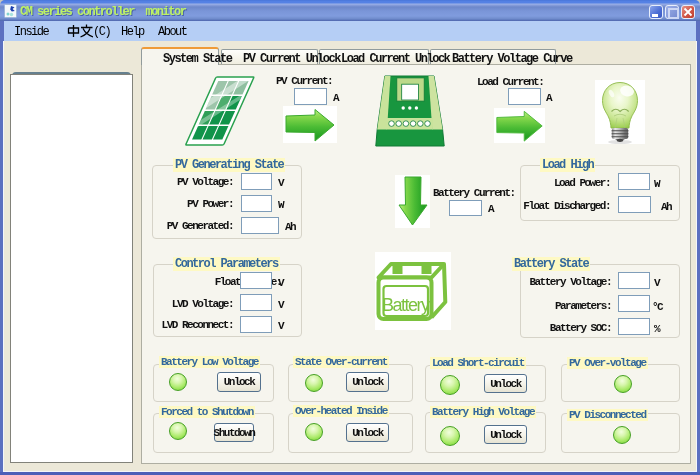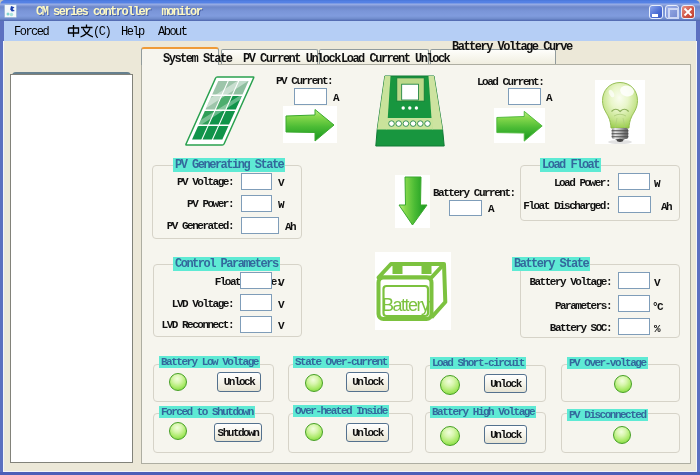--- a/index.html
+++ b/index.html
@@ -17,39 +17,39 @@
 #lline{position:absolute;left:3px;top:41px;width:1px;height:430px;background:#f4f6fa;}
 #rline{position:absolute;left:696px;top:41px;width:1px;height:430px;background:#f4f6fa;}
 #bstrip{position:absolute;left:0px;top:472px;width:700px;height:3px;background:#4d5fb8;}
 .menuitem{position:absolute;top:25px;font:12px "Liberation Mono",monospace;letter-spacing:-1.5px;color:#000;}
 
 .wbtn{position:absolute;top:5px;width:14px;height:14px;border-radius:3px;border:1px solid #e7eefc;box-sizing:border-box;}
 
 .inp{position:absolute;background:#fff;border:1px solid #7f9db9;box-sizing:border-box;}
 
 .grp{position:absolute;border:1px solid #d6d3c8;border-radius:4px;box-sizing:border-box;}
-.gtitle{position:absolute;background:#5eead4;color:#33689c;padding:0 2px;white-space:nowrap;}
+.gtitle{position:absolute;background:#fef9c3;color:#33689c;padding:0 2px;white-space:nowrap;}
 
 .btn{position:absolute;border:1px solid #54718e;border-radius:3px;box-sizing:border-box;
   background:linear-gradient(180deg,#ffffff,#f4f2e8 55%,#e6e3d3);
   font:bold 11px "Liberation Mono",monospace;letter-spacing:-1.5px;color:#111;
   display:flex;align-items:center;justify-content:center;}
 .led{position:absolute;width:18px;height:18px;border-radius:50%;box-sizing:border-box;
   border:1.5px solid #46a024;
   background:radial-gradient(circle at 45% 30%,#f2fede 0%,#d8f6ae 30%,#aeeb6e 60%,#84da40 85%,#74cf34 100%);}
 .tile{position:absolute;background:#fff;}
 .lbl{position:absolute;white-space:nowrap;}
 .rlbl{position:absolute;white-space:nowrap;text-align:right;}
 </style></head>
 <body>
 
 <div class="abs" style="left:0;top:0;width:8px;height:8px;background:#cbc7ba;"></div>
 <div class="abs" style="left:692px;top:0;width:8px;height:8px;background:#cbc7ba;"></div>
 <div id="titlebar"></div>
-<div class="abs" style="left:36px;top:5px;font:bold 12px 'Liberation Mono',monospace;letter-spacing:-1.5px;color:#fef9c3;text-shadow:1px 1px 0 #4a63a8;">CM series controller&nbsp;&nbsp;monitor</div>
+<div class="abs" style="left:20px;top:5px;font:bold 12px 'Liberation Mono',monospace;letter-spacing:-1.5px;color:#bef264;text-shadow:1px 1px 0 #4a63a8;">CM series controller&nbsp;&nbsp;monitor</div>
 
 <svg class="abs" style="left:4px;top:4px" width="14" height="14" viewBox="0 0 14 14">
 <rect x="0.5" y="0.5" width="12" height="13" rx="1" fill="#f4f8fb" stroke="#9db6d8" stroke-width="1"></rect>
 <path d="M7 2 L10.5 3.2 L8.6 5 L10.8 7 L7.8 7.4 L6.2 5.6 Z" fill="#1b3fae"></path>
 <circle cx="4" cy="10" r="1.5" fill="#7fd4cf"></circle>
     <circle cx="7.5" cy="10.5" r="1.7" fill="#a8e4de"></circle>
 </svg>
 
 <div class="wbtn" style="left:649px;background:linear-gradient(135deg,#8ba5ec,#4a6cd4 60%,#3c59c0);">
     <div style="position:absolute;left:2px;top:8px;width:6px;height:3px;background:#fff;"></div>
@@ -57,21 +57,21 @@
 <div class="wbtn" style="left:665px;background:linear-gradient(135deg,#9db0e8,#7388cf);">
     <div style="position:absolute;left:2px;top:2px;width:7px;height:7px;border:2px solid #ccd6f4;"></div>
   </div>
 <div class="wbtn" style="left:681px;background:linear-gradient(135deg,#e89487,#d05545 55%,#bd3f30);">
 <svg width="12" height="12" style="position:absolute;left:0px;top:0px">
       <path d="M2.5 2.5 L9.5 9.5 M9.5 2.5 L2.5 9.5" stroke="#fff" stroke-width="1.8"></path>
     </svg>
   </div>
 
 <div id="menubar"></div>
-<div class="menuitem" style="left:14px;">Forced</div>
+<div class="menuitem" style="left:14px;">Inside</div>
 <svg class="abs" style="left:67px;top:24px" width="26" height="14" viewBox="0 0 26 14">
 <g stroke="#000" stroke-width="1.3" fill="none">
 <path d="M6.5 1 V13 M1.5 4 H11.5 V9 H1.5 V4"></path>
 <path d="M19.5 0.5 V3 M14 3.5 H25.5 M23 4.5 C21.5 8.5 17.5 11.5 13.5 13 M16 4.5 C18 8.5 22 11.5 26 13"></path>
 </g>
   </svg>
 <div class="menuitem" style="left:93px;">(C)</div>
 <div class="menuitem" style="left:121px;">Help</div>
 <div class="menuitem" style="left:158px;">About</div>
 
@@ -86,21 +86,21 @@
 
 <div class="abs" id="page" style="left:141px;top:64px;width:550px;height:400px;background:#f6f5ee;border:1px solid #aeaea2;box-sizing:border-box;"></div>
 
 <div class="abs" style="left:221px;top:49px;width:97px;height:15px;background:linear-gradient(180deg,#fefefb,#f0eee0);border:1px solid #919b9c;border-bottom:none;border-radius:2px 2px 0 0;box-sizing:border-box;"></div>
 <div class="abs" style="left:319px;top:49px;width:110px;height:15px;background:linear-gradient(180deg,#fefefb,#f0eee0);border:1px solid #919b9c;border-bottom:none;border-radius:2px 2px 0 0;box-sizing:border-box;"></div>
 <div class="abs" style="left:430px;top:49px;width:126px;height:15px;background:linear-gradient(180deg,#fefefb,#f0eee0);border:1px solid #919b9c;border-bottom:none;border-radius:2px 2px 0 0;box-sizing:border-box;"></div>
 <div class="abs" style="left:141px;top:47px;width:78px;height:18px;background:#f6f5ee;border:1px solid #919b9c;border-top:2px solid #ef9b38;border-bottom:none;border-radius:3px 3px 0 0;box-sizing:border-box;"></div>
 <div class="lbl t12" style="left:147px;top:52px;">System State</div>
 <div class="lbl t12" style="left:227px;top:52px;">PV Current Unlock</div>
 <div class="lbl t12" style="left:325px;top:52px;">Load Current Unlock</div>
-<div class="lbl t12" style="left:436px;top:40px;">Battery Voltage Curve</div>
+<div class="lbl t12" style="left:436px;top:52px;">Battery Voltage Curve</div>
 
 <div class="lbl t" style="left:276px;top:75px;">PV Current:</div>
 <div class="inp" style="left:294px;top:88px;width:33px;height:17px;"></div>
 <div class="lbl t" style="left:333px;top:92px;">A</div>
 <div class="lbl t" style="left:477px;top:76px;">Load Current:</div>
 <div class="inp" style="left:508px;top:88px;width:33px;height:17px;"></div>
 <div class="lbl t" style="left:546px;top:92px;">A</div>
 <div class="lbl t" style="left:433px;top:187px;">Battery Current:</div>
 <div class="inp" style="left:449px;top:200px;width:33px;height:16px;"></div>
 <div class="lbl t" style="left:488px;top:203px;">A</div>
@@ -217,21 +217,21 @@
 <div class="inp" style="left:241px;top:173px;width:31px;height:17px;"></div>
 <div class="lbl t" style="left:278px;top:177px;">V</div>
 <div class="rlbl t" style="left:133px;top:198px;width:100px;">PV Power:</div>
 <div class="inp" style="left:241px;top:195px;width:31px;height:17px;"></div>
 <div class="lbl t" style="left:278px;top:199px;">W</div>
 <div class="rlbl t" style="left:133px;top:220px;width:100px;">PV Generated:</div>
 <div class="inp" style="left:241px;top:217px;width:38px;height:17px;"></div>
 <div class="lbl t" style="left:285px;top:221px;">Ah</div>
 
 <div class="grp" style="left:520px;top:165px;width:160px;height:56px;"></div>
-<div class="gtitle t12" style="left:524px;top:158px;">Load Float</div>
+<div class="gtitle t12" style="left:524px;top:158px;">Load High</div>
 <div class="rlbl t" style="left:510px;top:177px;width:100px;">Load Power:</div>
 <div class="inp" style="left:618px;top:173px;width:32px;height:17px;"></div>
 <div class="lbl t" style="left:654px;top:178px;">W</div>
 <div class="rlbl t" style="left:510px;top:200px;width:100px;">Float Discharged:</div>
 <div class="inp" style="left:618px;top:196px;width:33px;height:17px;"></div>
 <div class="lbl t" style="left:661px;top:201px;">Ah</div>
 
 <div class="grp" style="left:153px;top:264px;width:149px;height:73px;"></div>
 <div class="gtitle t12" style="left:157px;top:257px;">Control Parameters</div>
 <div class="rlbl t" style="left:133px;top:276px;width:100px;margin-left:48px;">Float Charge:</div>
@@ -284,21 +284,21 @@
 <div class="led" style="left:440px;top:375px;width:20px;height:20px;"></div>
 <div class="btn" style="left:484px;top:374px;width:43px;height:19px;">Unlock</div>
 
 <div class="grp" style="left:561px;top:364px;width:119px;height:38px;"></div>
 <div class="gtitle t" style="left:567px;top:357px;">PV Over-voltage</div>
 <div class="led" style="left:614px;top:375px;"></div>
 
 <div class="grp" style="left:153px;top:413px;width:121px;height:40px;"></div>
 <div class="gtitle t" style="left:159px;top:406px;">Forced to Shutdown</div>
 <div class="led" style="left:169px;top:422px;"></div>
-<div class="btn" style="left:214px;top:423px;width:48px;height:19px;">Shutdown</div>
+<div class="btn" style="left:214px;top:423px;width:40px;height:19px;">Shutdown</div>
 
 <div class="grp" style="left:288px;top:413px;width:125px;height:40px;"></div>
 <div class="gtitle t" style="left:293px;top:405px;">Over-heated Inside</div>
 <div class="led" style="left:305px;top:423px;"></div>
 <div class="btn" style="left:346px;top:423px;width:43px;height:19px;">Unlock</div>
 
 <div class="grp" style="left:425px;top:412px;width:121px;height:41px;"></div>
 <div class="gtitle t" style="left:430px;top:406px;">Battery High Voltage</div>
 <div class="led" style="left:440px;top:426px;width:20px;height:20px;"></div>
 <div class="btn" style="left:484px;top:425px;width:43px;height:19px;">Unlock</div>

